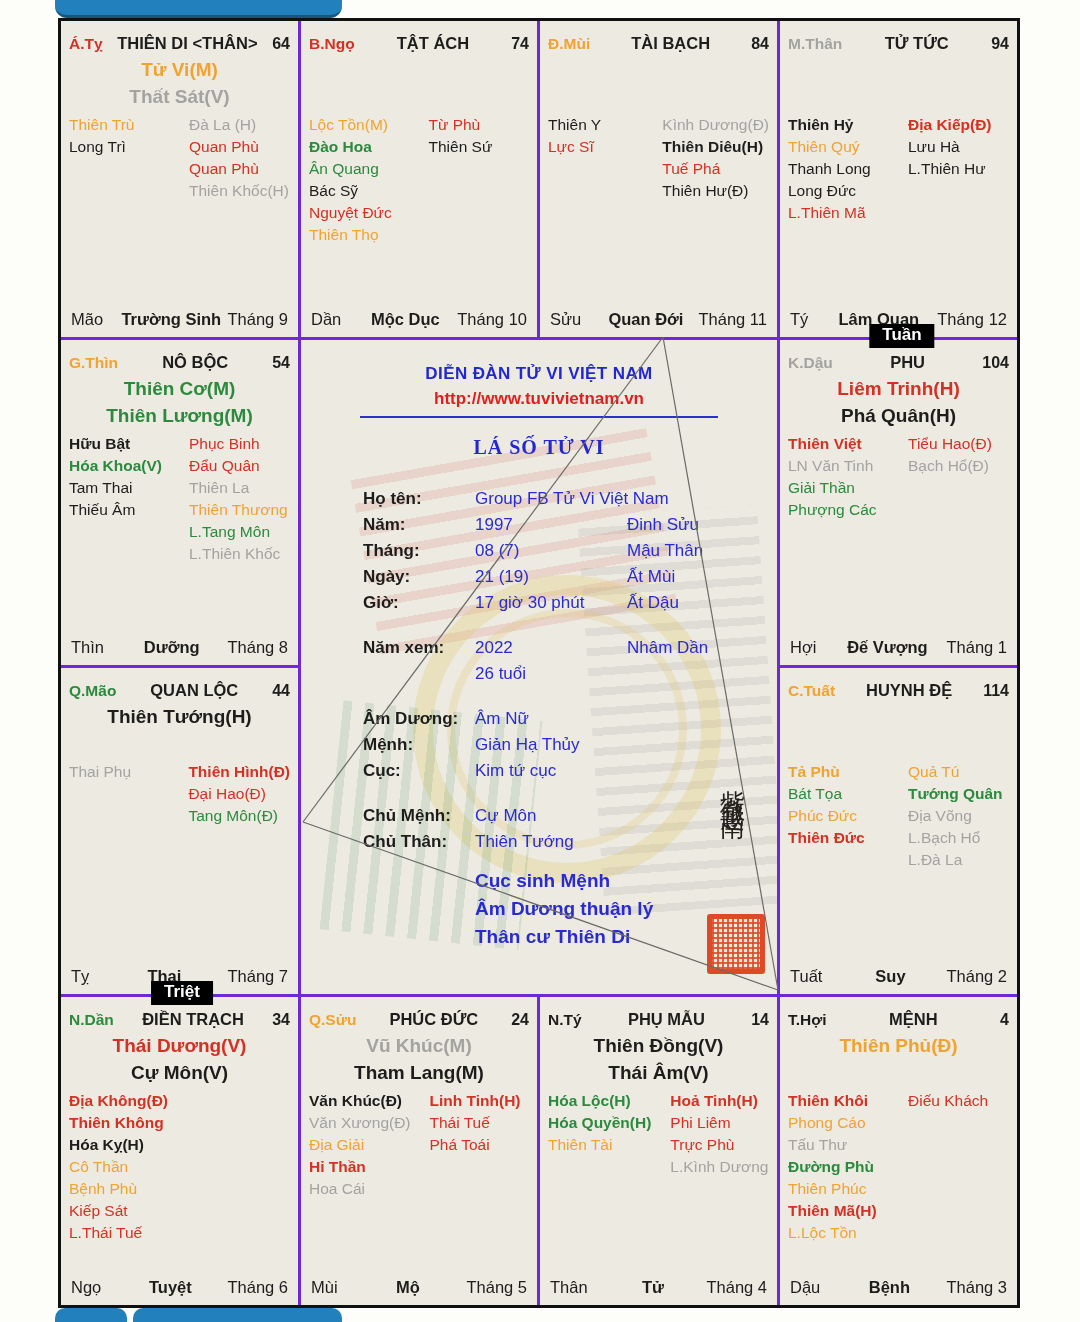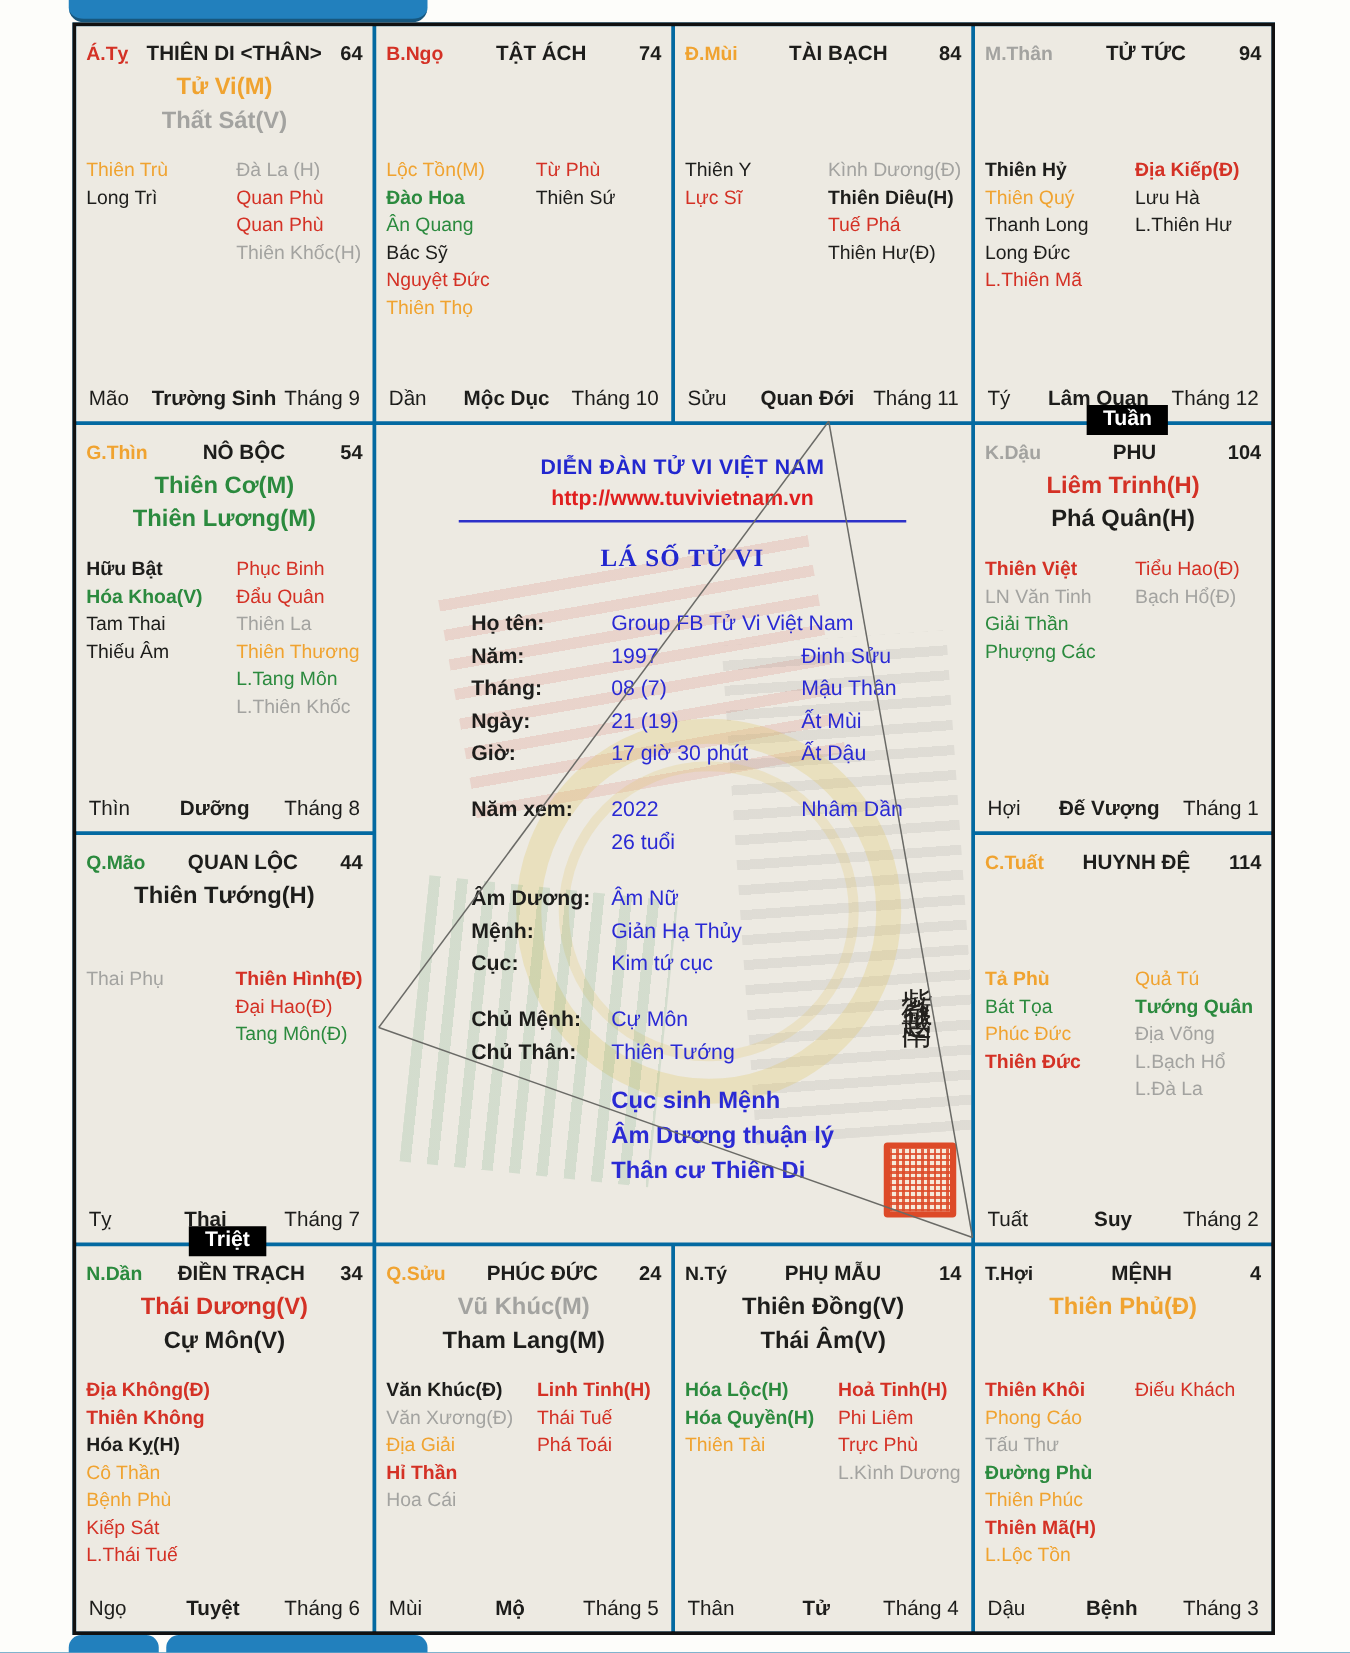--- a/index.html
+++ b/index.html
@@ -11,52 +11,52 @@
   
   .btn-top{position:absolute;left:55px;top:0;width:287px;height:15px;background:#2280bd;
     border-radius:0 0 12px 12px;border-bottom:3px solid #17577e;z-index:6;}
   .btn-b1{position:absolute;left:55px;top:1308px;width:72px;height:14px;background:#2280bd;
     border-radius:10px 10px 0 0;z-index:6;}
   .btn-b2{position:absolute;left:133px;top:1308px;width:209px;height:14px;background:#2280bd;
     border-radius:10px 10px 0 0;z-index:6;}
 
   .board{
     position:absolute;left:58px;top:18px;width:962px;height:1290px;box-sizing:border-box;
-    background:#0369a1;border:3px solid #111;
+    background:#6d28d9;border:3px solid #111;
     display:grid;gap:3px;
     grid-template-columns:237px 236px 237px 237px;
     grid-template-rows:316px 325px 326px 308px;
     grid-template-areas:
       "p1 p2 p3 p4"
       "p5 c  c  p6"
       "p7 c  c  p8"
       "p9 p10 p11 p12";
     z-index:1;
   }
   .palace{background:#edeae2;position:relative;padding:0 8px;box-sizing:border-box;overflow:hidden;}
   .p-head{display:flex;align-items:baseline;margin-top:13px;font-weight:bold;font-size:16px;}
   .p-stem{flex:0 0 auto;font-size:15.5px;}
   .p-title{flex:1;text-align:center;color:#1d1d1b;font-size:16.5px;white-space:nowrap;}
   .p-num{flex:0 0 auto;color:#1d1d1b;font-size:16px;}
   .p-main{min-height:56px;margin-top:3px;text-align:center;font-size:19px;font-weight:bold;line-height:27px;}
-  .p-cols{display:flex;margin-top:14px;font-size:15.5px;line-height:22px;gap:19px;}
+  .p-cols{display:flex;margin-top:2px;font-size:15.5px;line-height:22px;gap:19px;}
   .p-col{flex:1;white-space:nowrap;}
   .p-foot{position:absolute;left:10px;right:10px;bottom:8px;display:flex;font-size:16.5px;align-items:center;}
   .f-branch{flex:0 0 auto;color:#1d1d1b;}
   .f-van{flex:1;text-align:center;font-weight:bold;color:#1d1d1b;padding-left:12px;}
   .f-month{flex:0 0 auto;color:#1d1d1b;}
 
   .c-r{color:#d43125;} .c-o{color:#f0a330;} .c-g{color:#2b8a3e;}
   .c-k{color:#1d1d1b;} .c-y{color:#a3a3a0;}
   .b{font-weight:bold;}
 
   .badge{position:absolute;transform:translateX(-50%);background:#000;color:#fff;
     font-weight:bold;font-size:17px;padding:1px 13px 3px;z-index:7;line-height:20px;}
 
-  .center{grid-area:c;background:#edeae2;position:relative;overflow:hidden;padding-left:14px;}
+  .center{grid-area:c;background:#edeae2;position:relative;overflow:hidden;}
   .c-content{position:relative;z-index:2;}
   .c-t1{margin-top:24px;text-align:center;color:#2227cf;font-weight:bold;font-size:17px;letter-spacing:.4px;}
   .c-url{text-align:center;color:#e01f1f;font-weight:bold;font-size:17px;margin-top:5px;padding-bottom:7px;}
   .c-line{width:358px;height:2px;background:#2d31c9;margin:0 auto;}
   .c-t2{text-align:center;color:#2227cf;font-weight:bold;font-size:20px;margin-top:18px;letter-spacing:1px;font-family:Liberation Serif, serif;}
   .c-info{margin:30px 0 0 62px;display:grid;grid-template-columns:112px 152px auto;row-gap:6px;font-size:17px;align-items:baseline;}
   .i-label{font-weight:bold;color:#1d1d1b;white-space:nowrap;}
   .i-value,.i-extra{color:#2a2ad4;white-space:nowrap;}
   .i-wide{grid-column:2/4;}
   .i-gap{grid-column:1/4;height:13px;}

